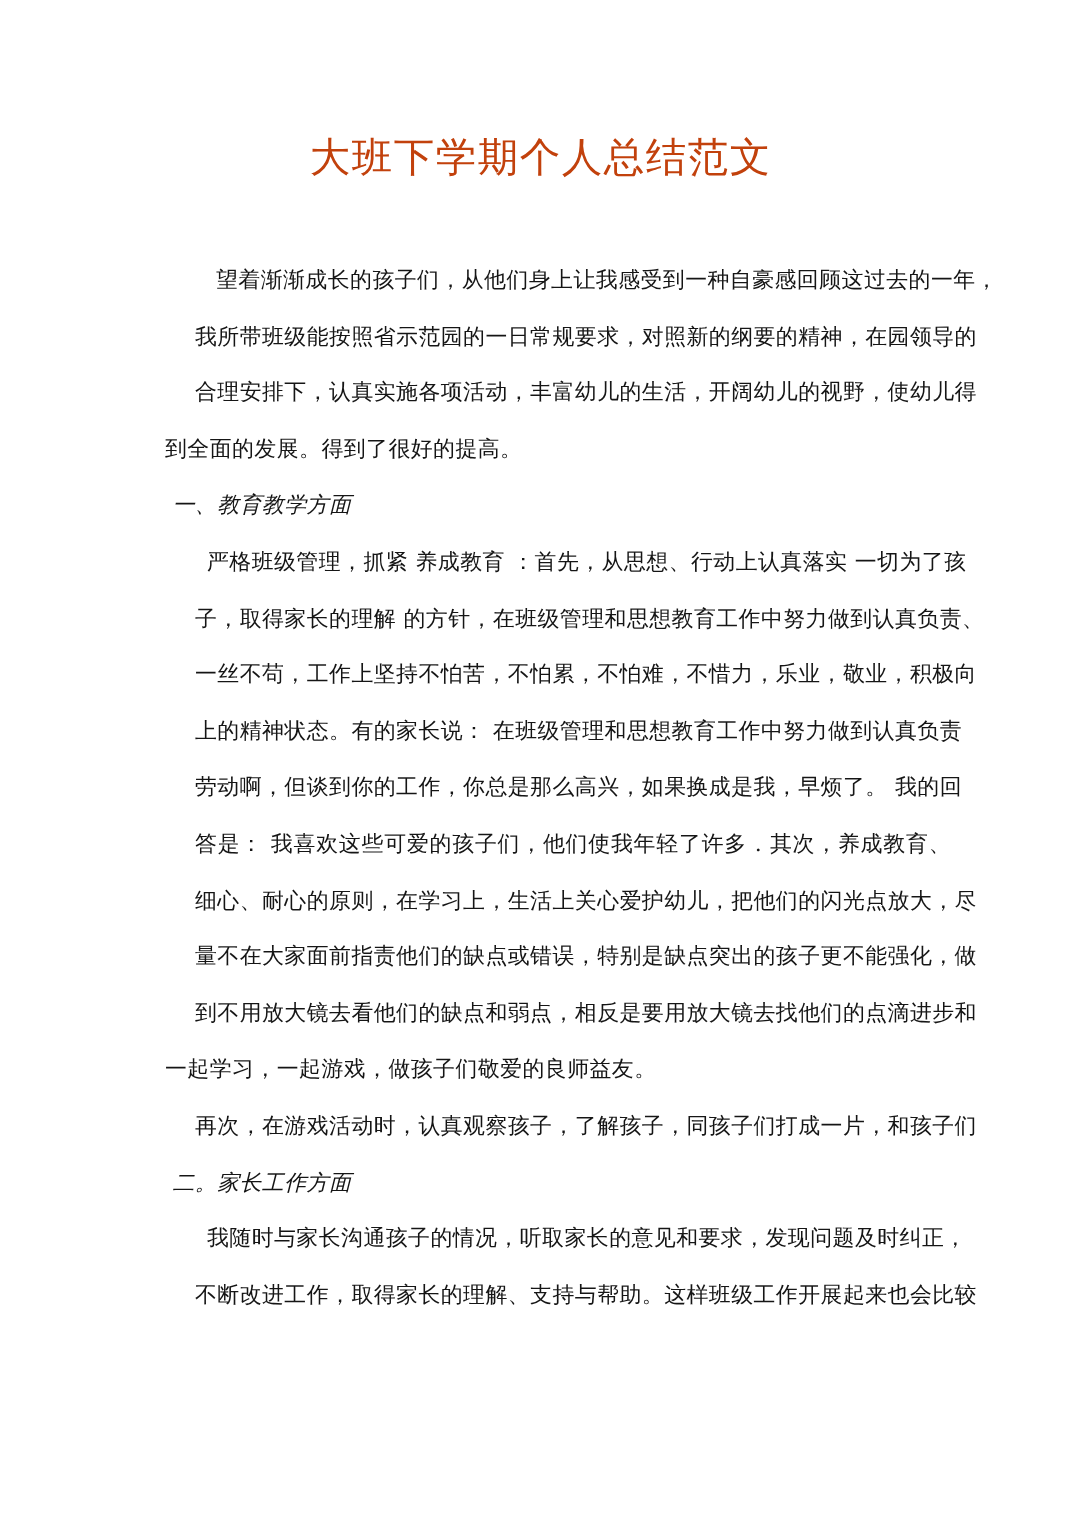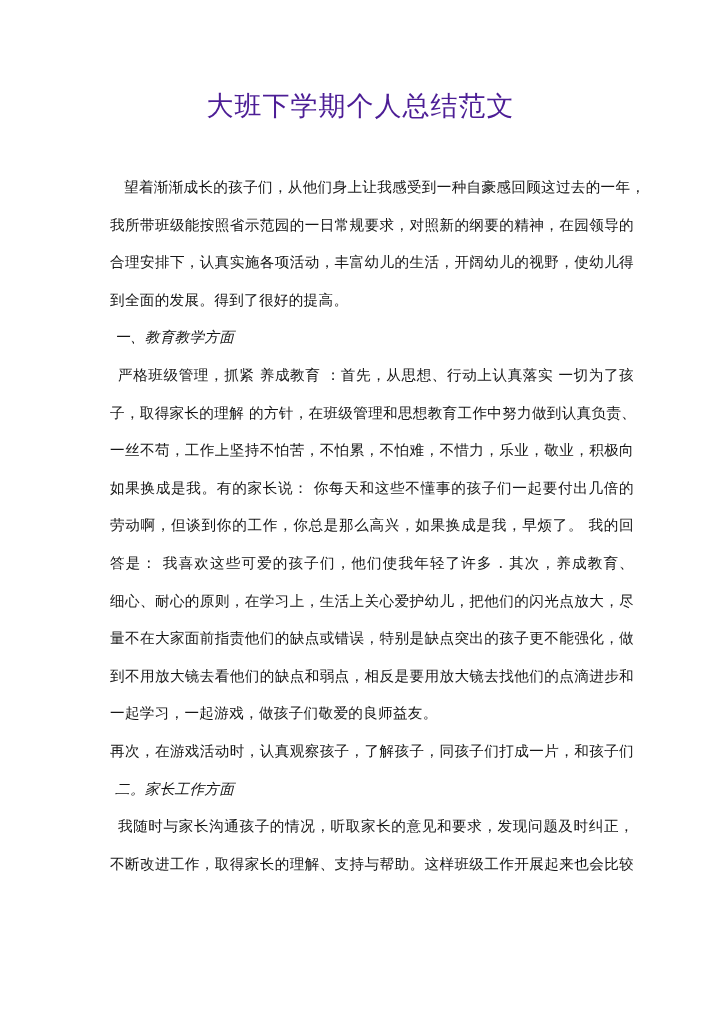--- a/index.html
+++ b/index.html
@@ -1,45 +1,45 @@
 <!DOCTYPE html>
 <html><head>
 <meta charset="utf-8">
 <style>
   html, body { margin: 0; padding: 0; background: #ffffff; }
   body { width: 721px; height: 1020px; overflow: hidden; position: relative;
          font-family: "DejaVu Serif", "Liberation Serif", serif; color: #111; }
   .page { position: absolute; left: 0; top: 0; width: 721px; height: 1020px; background: #fff; }
   .title { position: absolute; left: 0; width: 721px; top: 86px; text-align: center;
-           font-size: 27px; line-height: 40px; color: #4c1d95; letter-spacing: 1px;
+           font-size: 27px; line-height: 40px; color: #c2410c; letter-spacing: 1px;
            font-family: "DejaVu Sans", "Liberation Sans", sans-serif; }
   .body { position: absolute; left: 110px; top: 168px; width: 524px; }
   .line { height: 37.6px; line-height: 37.6px; font-size: 14.6px; white-space: nowrap;
           overflow: visible; color: #151515; letter-spacing: 0.3px; }
   .ind1 { padding-left: 14px; }
   .ind2 { padding-left: 5px; font-style: italic; }
   .ind3 { padding-left: 8px; }
-  .justify { text-align: justify; text-align-last: justify; }
+  .justify { text-align: justify; text-align-last: justify; margin-left: 20px; }
 </style>
 </head>
 <body>
 
 <div class="page">
   <div class="title">大班下学期个人总结范文</div>
 
   <div class="body">
     <div class="line ind1 justify">望着渐渐成长的孩子们，从他们身上让我感受到一种自豪感回顾这过去的一年，</div>
     <div class="line justify">我所带班级能按照省示范园的一日常规要求，对照新的纲要的精神，在园领导的</div>
     <div class="line justify">合理安排下，认真实施各项活动，丰富幼儿的生活，开阔幼儿的视野，使幼儿得</div>
     <div class="line">到全面的发展。得到了很好的提高。</div>
     <div class="line ind2">一、教育教学方面</div>
     <div class="line ind3 justify">严格班级管理，抓紧  养成教育 ：首先，从思想、行动上认真落实  一切为了孩</div>
     <div class="line justify">子，取得家长的理解  的方针，在班级管理和思想教育工作中努力做到认真负责、</div>
     <div class="line justify">一丝不苟，工作上坚持不怕苦，不怕累，不怕难，不惜力，乐业，敬业，积极向</div>
-    <div class="line justify">如果换成是我。有的家长说：  你每天和这些不懂事的孩子们一起要付出几倍的</div>
+    <div class="line justify">上的精神状态。有的家长说：  在班级管理和思想教育工作中努力做到认真负责</div>
     <div class="line justify">劳动啊，但谈到你的工作，你总是那么高兴，如果换成是我，早烦了。  我的回</div>
     <div class="line justify">答是：  我喜欢这些可爱的孩子们，他们使我年轻了许多 . 其次，养成教育、</div>
     <div class="line justify">细心、耐心的原则，在学习上，生活上关心爱护幼儿，把他们的闪光点放大，尽</div>
     <div class="line justify">量不在大家面前指责他们的缺点或错误，特别是缺点突出的孩子更不能强化，做</div>
     <div class="line justify">到不用放大镜去看他们的缺点和弱点，相反是要用放大镜去找他们的点滴进步和</div>
     <div class="line">一起学习，一起游戏，做孩子们敬爱的良师益友。</div>
     <div class="line justify">再次，在游戏活动时，认真观察孩子，了解孩子，同孩子们打成一片，和孩子们</div>
     <div class="line ind2">二。家长工作方面</div>
     <div class="line ind3 justify">我随时与家长沟通孩子的情况，听取家长的意见和要求，发现问题及时纠正，</div>
     <div class="line justify">不断改进工作，取得家长的理解、支持与帮助。这样班级工作开展起来也会比较</div>

